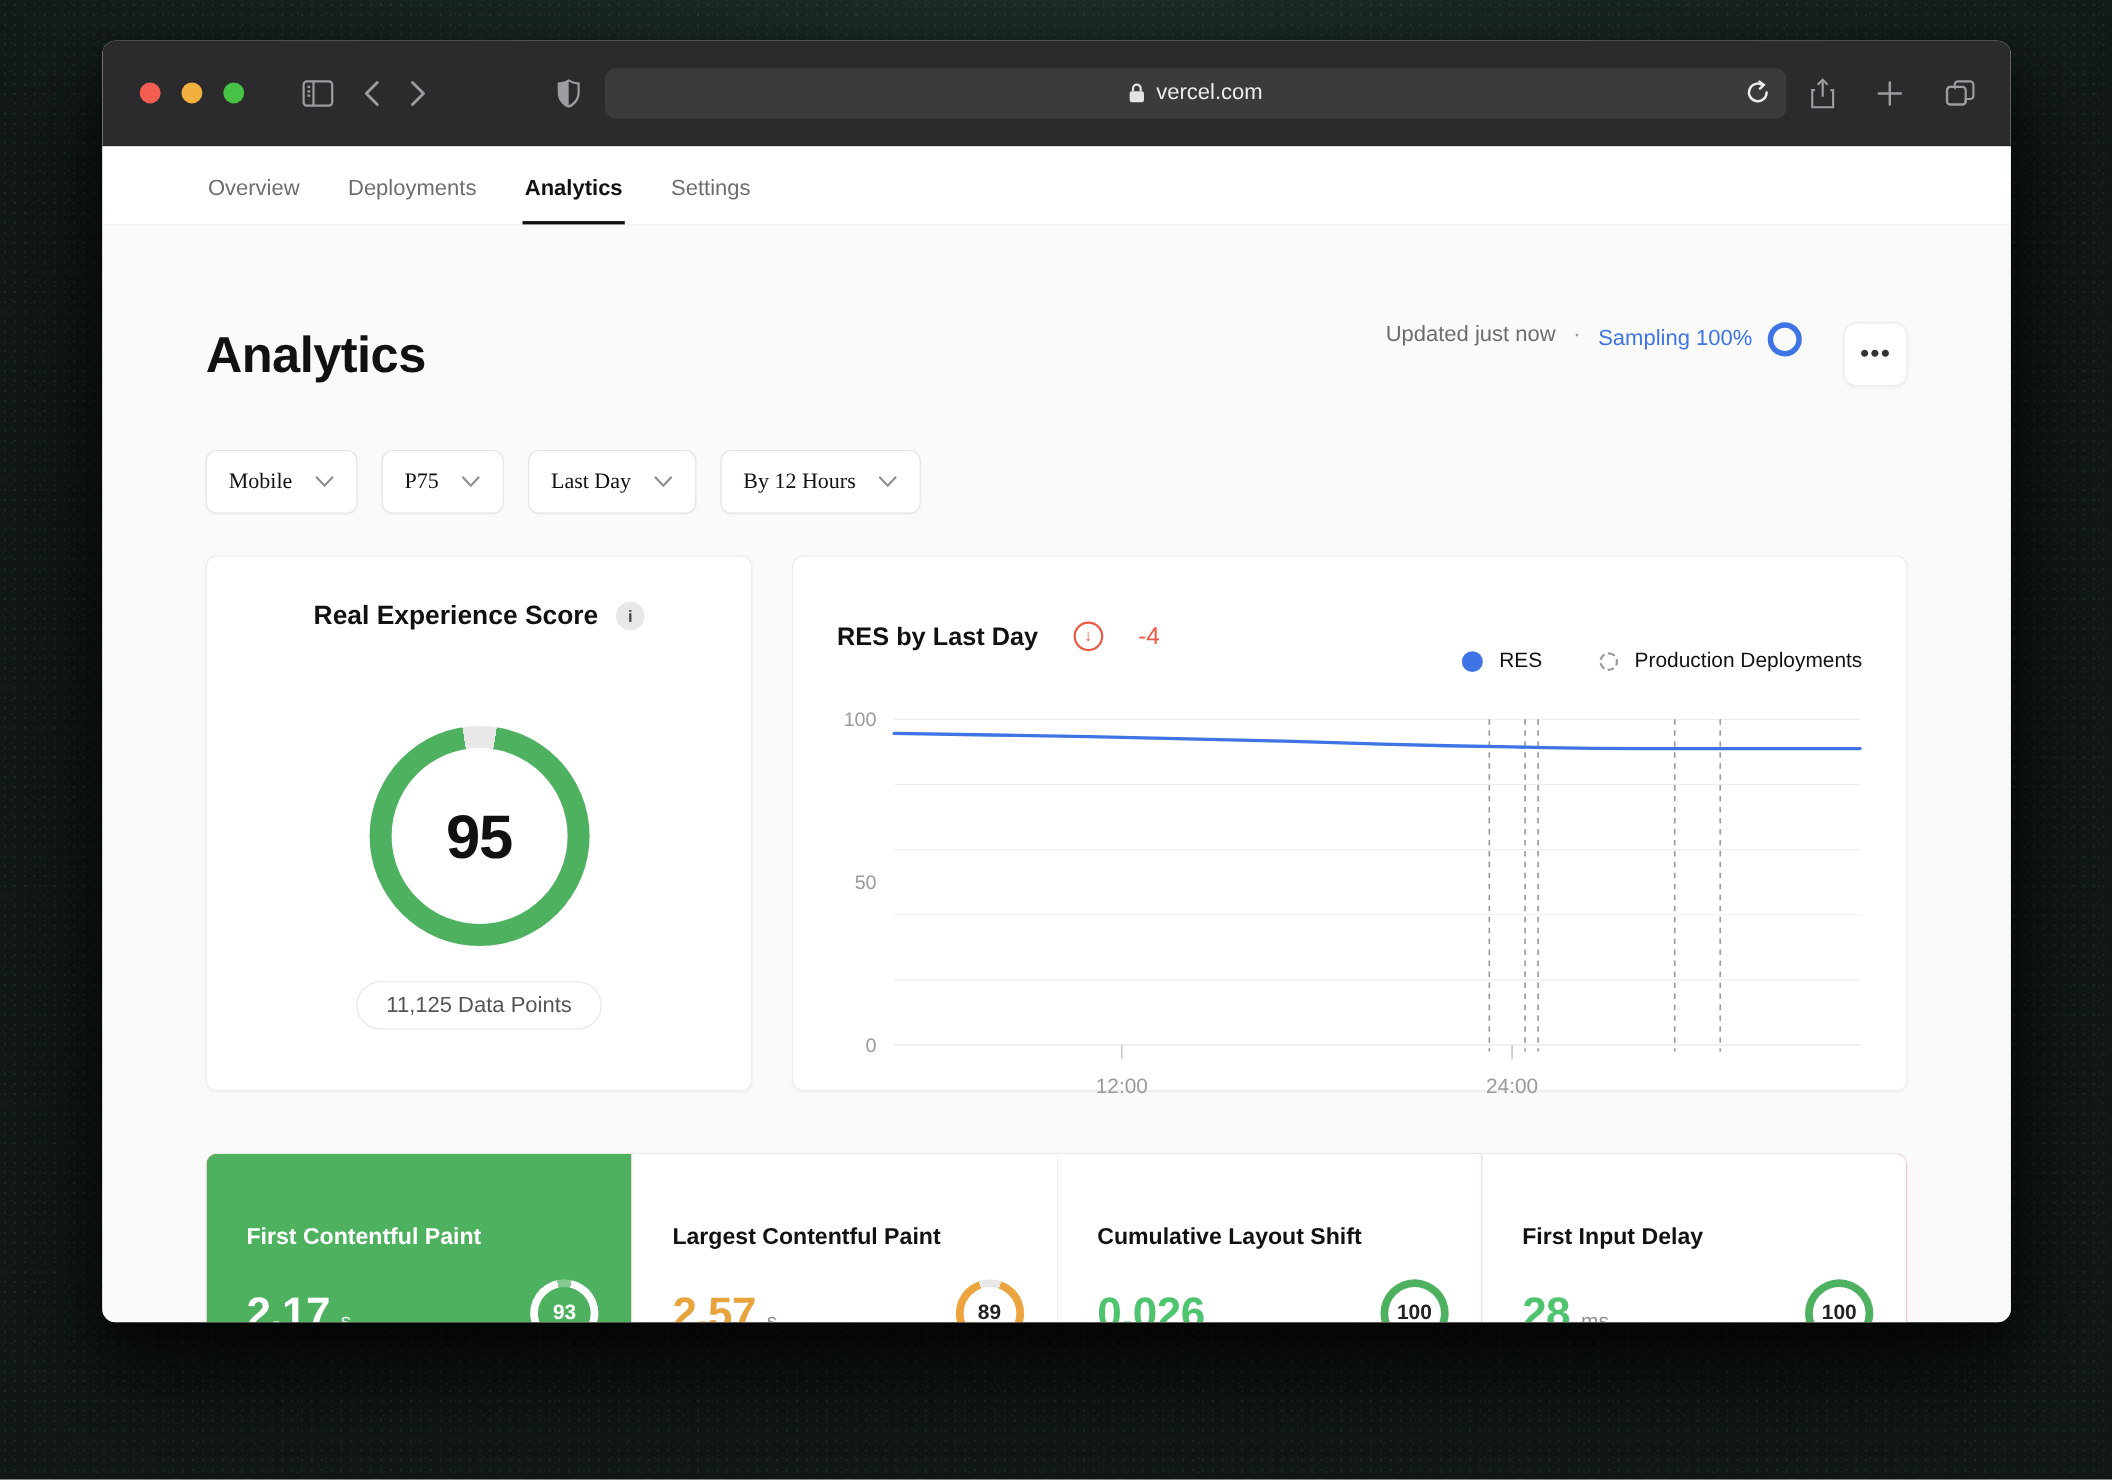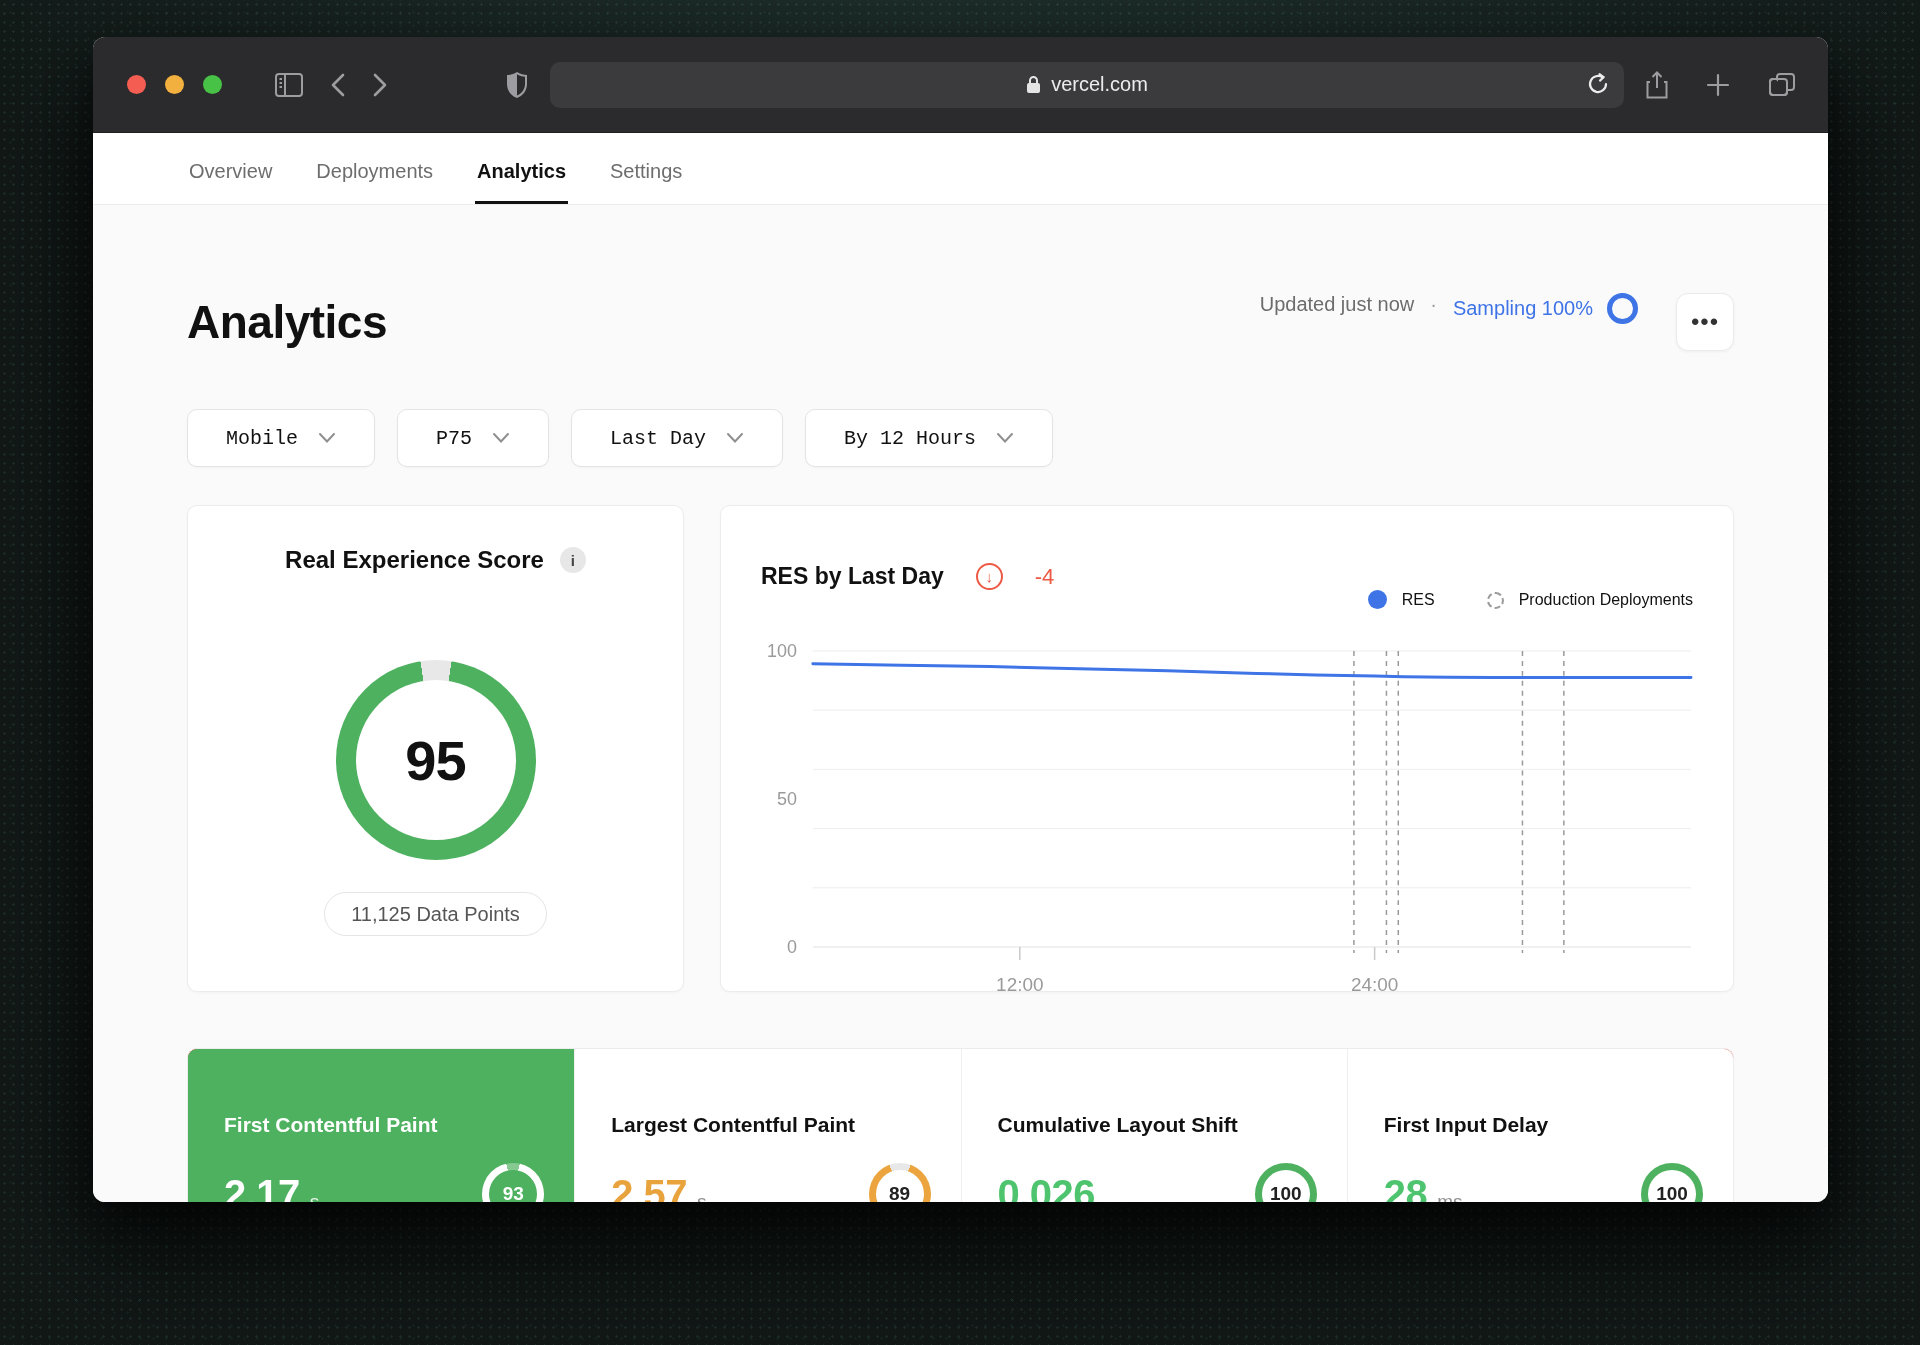--- a/index.html
+++ b/index.html
@@ -70,21 +70,21 @@
   .more-btn {
     width:58px; height:58px; margin-left:38px; background:#fff; border:1px solid #ebebeb;
     border-radius:12px; box-shadow:0 1px 3px rgba(0,0,0,0.05); font-size:24px; color:#333;
     display:flex; align-items:center; justify-content:center; cursor:pointer; letter-spacing:1px;
   }
 
   .filters { margin-top:58px; display:flex; gap:22px; }
   .dropdown {
     height:58px; background:#fff; border:1px solid #e4e4e4; border-radius:10px;
     box-shadow:0 1px 2px rgba(0,0,0,0.03); display:flex; align-items:center;
-    padding:0 38px; font-size:20px; color:#111; font-family:Liberation Mono, monospace; cursor:pointer; gap:20px;
+    padding:0 20px; font-size:20px; color:#111; font-family:Liberation Serif, serif; cursor:pointer; gap:20px;
   }
   .chev { color:#8f8f8f; display:flex; }
 
   .cards-row { margin-top:38px; display:flex; gap:36px; }
   .card {
     background:#fff; border:1px solid #ececec; border-radius:10px;
     box-shadow:0 1px 3px rgba(0,0,0,0.03);
   }
   .res-card { width:497px; height:487px; display:flex; flex-direction:column; align-items:center; padding-top:40px; }
   .res-title-row { display:flex; align-items:center; gap:16px; }
@@ -118,21 +118,21 @@
   .chart-card { flex:1; height:487px; padding:38px 40px 0 40px; }
   .chart-head { display:flex; align-items:center; justify-content:space-between; }
   .chart-title-group { display:flex; align-items:center; gap:32px; }
   .chart-title { font-size:23px; font-weight:700; color:#111; }
   .delta-icon {
     width:27px; height:27px; border-radius:50%; border:2px solid #ec5a45; color:#ec5a45;
     display:flex; align-items:center; justify-content:center; font-size:15px; font-weight:700;
   }
   .delta-value { font-size:22px; color:#ec5a45; }
   .legend { display:flex; align-items:center; gap:52px; }
-  .legend-item { display:flex; align-items:flex-end; gap:15px; font-size:16px; color:#111;margin-top:46px; }
+  .legend-item { display:flex; align-items:center; gap:15px; font-size:19px; color:#111;margin-top:46px; }
   .legend-dot { width:19px; height:19px; border-radius:50%; background:#3e74e6; }
   .legend-dashed { width:17px; height:17px; border-radius:50%; border:2px dashed #9a9a9a; background:#fff; }
   .chart-plot { margin-top:24px; }
   .chart-plot svg { font-family:inherit; display:block; }
 
   
   .metrics-row {
     margin-top:56px; height:200px; background:#ef4444; border:1px solid #ececec;
     border-radius:10px; display:grid; grid-template-columns:repeat(4,1fr); overflow:hidden;
   }

